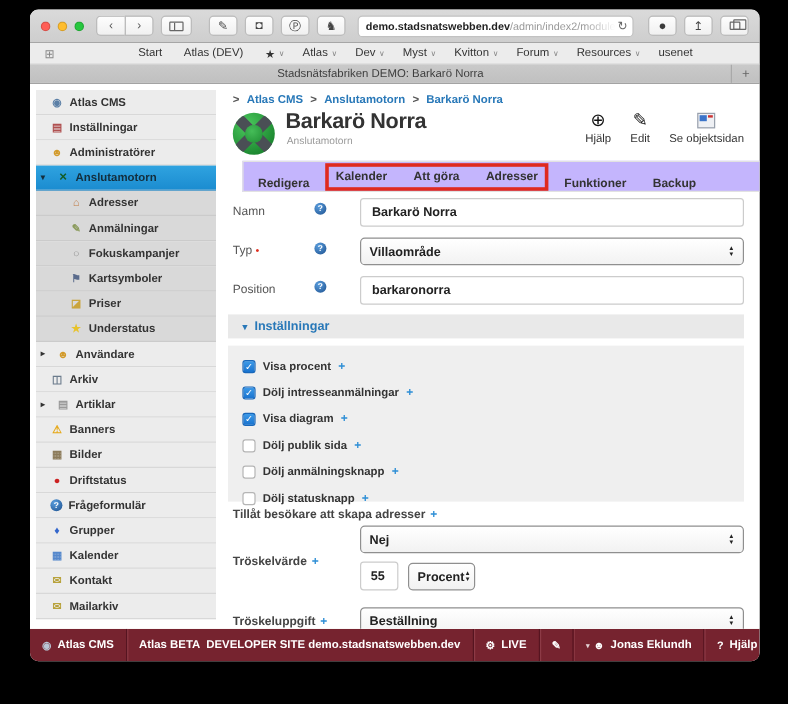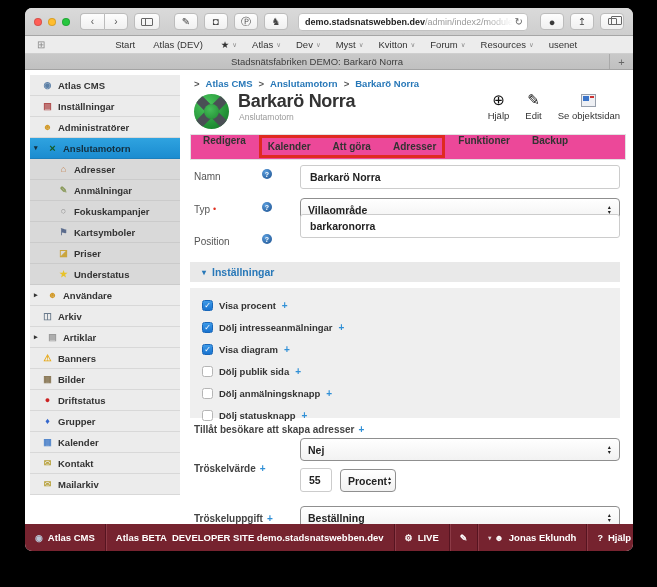--- a/index.html
+++ b/index.html
@@ -93,22 +93,22 @@
     background:radial-gradient(circle at 40% 35%, #45bd58, #1f8c33); }
   .page-title { position:absolute; left:48px; top:21px; font-size:18px; font-weight:bold; color:#333; letter-spacing:-.3px; }
   .page-subtitle { position:absolute; left:49px; top:42px; font-size:8.5px; color:#9a9a9a; }
   .actions { position:absolute; right:10px; top:22px; display:flex; gap:16px; }
   .action { display:flex; flex-direction:column; align-items:center; gap:2px; font-size:9.5px; color:#333; }
   .action .aicon { height:16px; display:flex; align-items:center; justify-content:center; font-size:15px; color:#111; }
   .objicon { width:15px; height:13px; background:#eef0f4; border:1px solid #98a0ac; position:relative; }
   .objicon::before { content:""; position:absolute; left:1px; top:1px; width:6px; height:5px; background:#3b74c9; }
   .objicon::after { content:""; position:absolute; right:1px; top:1px; width:4px; height:2px; background:#c33; }
   
-  .tabstrip { position:absolute; left:0; top:64px; width:436px; height:26px; background:#ec4899;
-    border:1px solid #e2e2e2; display:flex; align-items:flex-start; gap:22px; padding:0 12px;
+  .tabstrip { position:absolute; left:12px; top:64px; width:436px; height:26px; background:#c4b5fd;
+    border:1px solid #e2e2e2; display:flex; align-items:flex-end; gap:22px; padding:0 12px;
     font-size:10px; font-weight:bold; color:#333; }
   .tabgroup { display:flex; gap:22px; align-items:center; border:3px solid #df2a20; padding:3px 6px; margin:0 -9px; }
   
   .flabel { position:absolute; left:4px; font-size:10px; color:#555; }
   .flabel .req { color:#e03020; font-size:9px; vertical-align:top; }
   .fhelp { position:absolute; left:72px; }
   .inp { position:absolute; left:110px; width:320px; height:24px; border:1px solid #ccc; border-radius:3px;
     background:#fff; display:flex; align-items:center; padding:0 9px; font-size:10.5px; font-weight:bold; color:#222; }
   .sel { position:absolute; left:110px; width:320px; height:23px; border:1px solid #8f8f8f; border-radius:4px;
     background:linear-gradient(#fff,#f2f2f2); display:flex; align-items:center; justify-content:space-between;
@@ -301,20 +301,24 @@
         </div>
       <div class="snav">
           <span class="ic" style="color:#8c7b5a">▦</span>
           <span>Bilder</span>
         </div>
       <div class="snav">
           <span class="ic" style="color:#cc2222">●</span>
           <span>Driftstatus</span>
         </div>
       <div class="snav">
+          <span class="qball">?</span>
+          <span>Frågeformulär</span>
+        </div>
+      <div class="snav">
           <span class="ic" style="color:#3366cc">♦</span>
           <span>Grupper</span>
         </div>
       <div class="snav">
           <span class="ic" style="color:#5588cc">▦</span>
           <span>Kalender</span>
         </div>
       <div class="snav">
           <span class="ic" style="color:#b8a23c">✉</span>
           <span>Kontakt</span>
@@ -381,21 +385,21 @@
       <div class="sel" style="top:128px">
         <span>Villaområde</span>
         <span class="stepper">
             <span>▲</span>
             <span>▼</span>
           </span>
       </div>
 
       <span class="flabel" style="top:166px">Position</span>
       <span class="qball fhelp" style="top:164px">?</span>
-      <div class="inp" style="top:144px">barkaronorra</div>
+      <div class="inp" style="top:160px">barkaronorra</div>
 
       <div class="secthead">
         <span class="caret">▾</span>
         <span>Inställningar</span>
       </div>
 
       <div class="panel">
         <div class="cbrow">
           <span class="cb checked">
               <span>✓</span>

